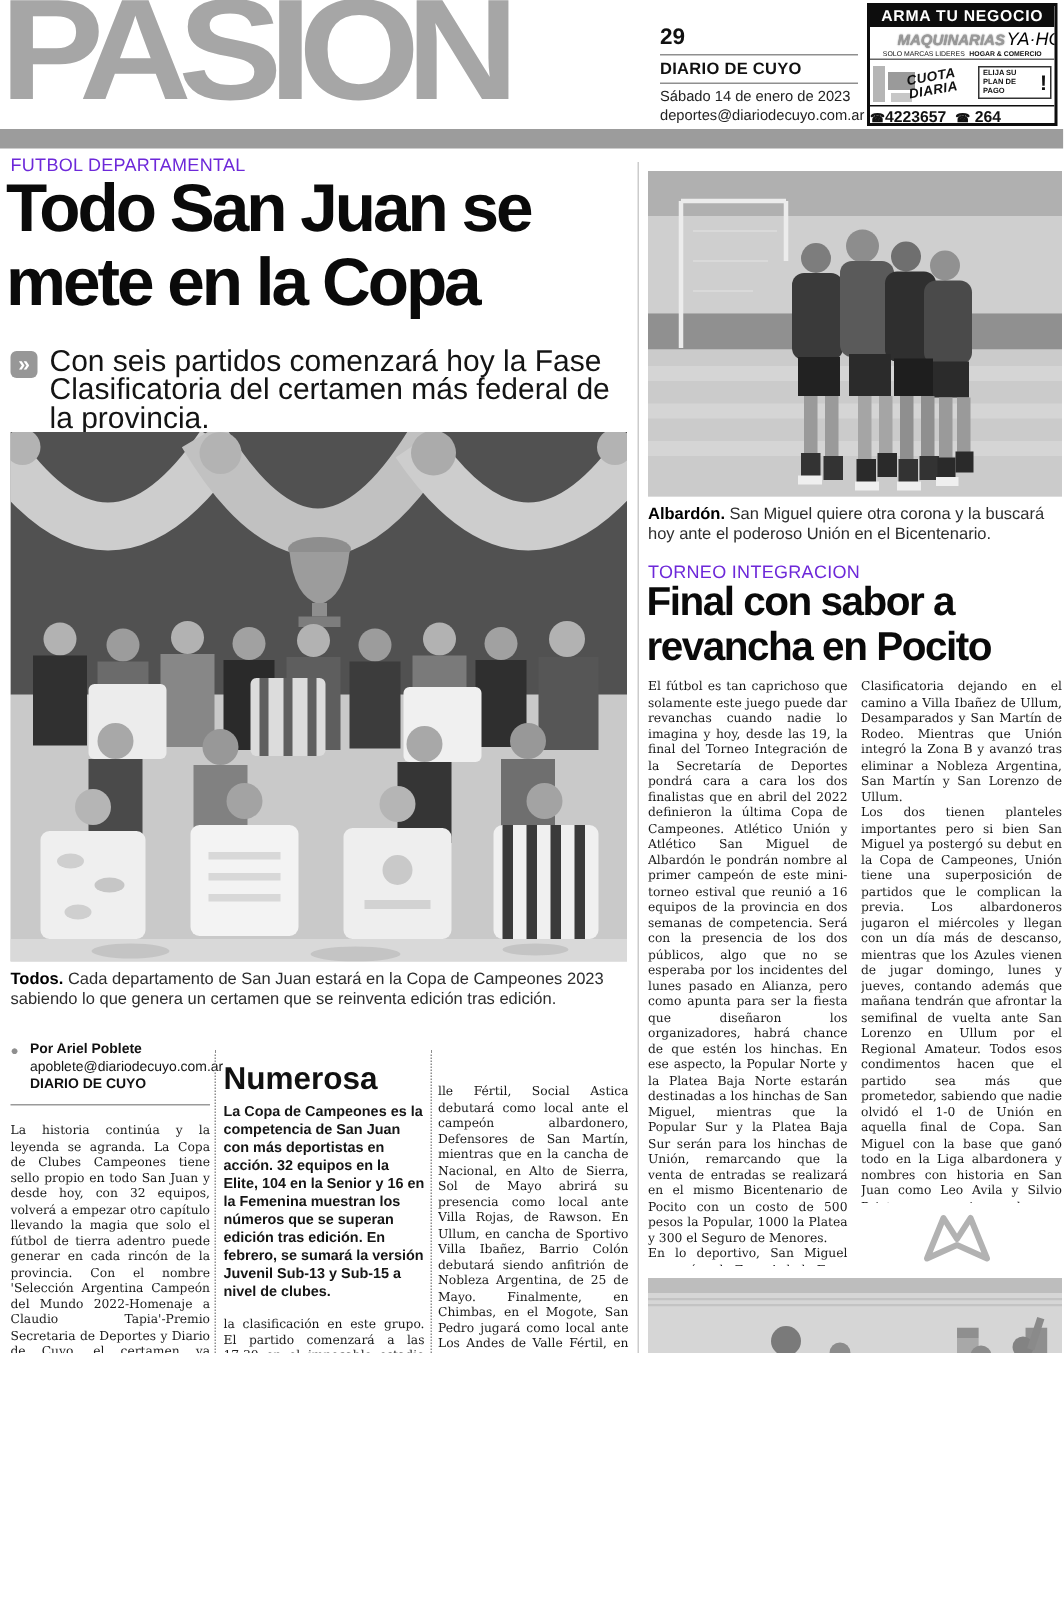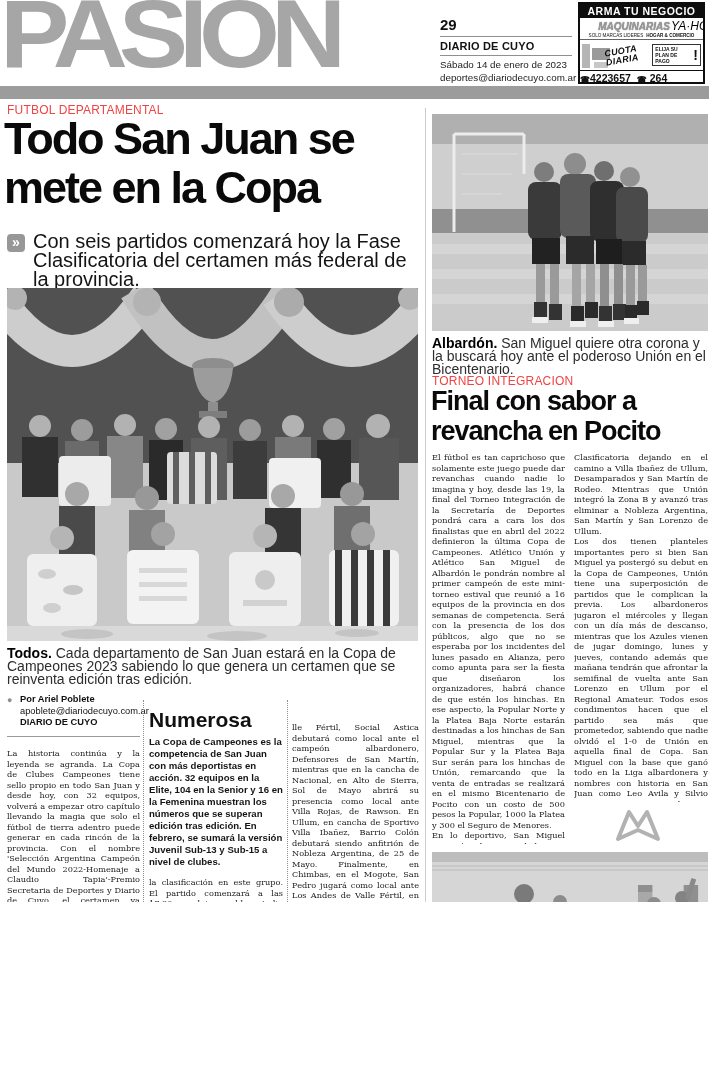--- a/index.html
+++ b/index.html
@@ -37,32 +37,32 @@
   .ad-elija{border:1px solid #333;font-weight:bold;font-size:5px;line-height:6px;padding:1px 2px;
             margin-left:4px;display:flex;align-items:center;gap:1px;}
   .ad-bang{font-size:14px;font-weight:900;}
   .ad-phones{border-top:1.5px solid #0d0d0d;display:flex;justify-content:center;gap:6px;
              font-weight:bold;font-size:10.5px;padding-top:1px;}
   .ph-ico{font-size:8px;}
   
   .vrule-main{position:absolute;left:425px;top:108px;bottom:0;border-left:1px solid #cccccc;}
   .dotsep{position:absolute;border-left:1px dotted #8d8d8d;}
   
-  .kicker{font-size:12px;color:#ef4444;letter-spacing:.2px;}
+  .kicker{font-size:12px;color:#6d28d9;letter-spacing:.2px;}
   .k-main{position:absolute;left:7px;top:103px;}
   .hl-main{position:absolute;left:4px;top:114px;width:418px;font-weight:bold;font-size:45px;
            line-height:49px;letter-spacing:-2px;color:#0a0a0a;}
   .deck{position:absolute;left:7px;top:232px;width:404px;display:flex;gap:8px;}
   .deck-ico{flex:0 0 18px;width:18px;height:18px;background:#979797;border-radius:4px;color:#fff;
             font-weight:bold;font-size:14px;line-height:17px;text-align:center;margin-top:2px;}
   .deck-txt{font-size:20px;line-height:19px;color:#141414;}
   .photo{position:absolute;background:#d8d8d8;}
   .photo-main{left:7px;top:288px;width:411px;height:353px;}
   .photo svg{display:block;}
-  .caption{font-size:14px;line-height:13px;color:#2d2d2d;}
+  .caption{font-size:11px;line-height:13px;color:#2d2d2d;}
   .cap-lead{font-weight:bold;color:#000;}
   .cap-main{position:absolute;left:7px;top:647px;width:409px;}
   .byline{position:absolute;left:7px;top:694px;width:133px;font-size:9.3px;line-height:11.5px;}
   .by-bullet{position:absolute;left:0;top:1px;color:#8f8f8f;font-size:9px;}
   .by-inner{margin-left:13px;}
   .by-author,.by-org{font-weight:bold;}
   .by-rule{border-top:1px solid #9a9a9a;margin-top:7px;}
   .bt{font-family:"DejaVu Serif",serif;font-size:8.2px;line-height:10.5px;text-align:justify;
       color:#1b1b1b;white-space:pre-line;}
   .col1{position:absolute;left:7px;top:748px;width:133px;height:327px;overflow:hidden;}

